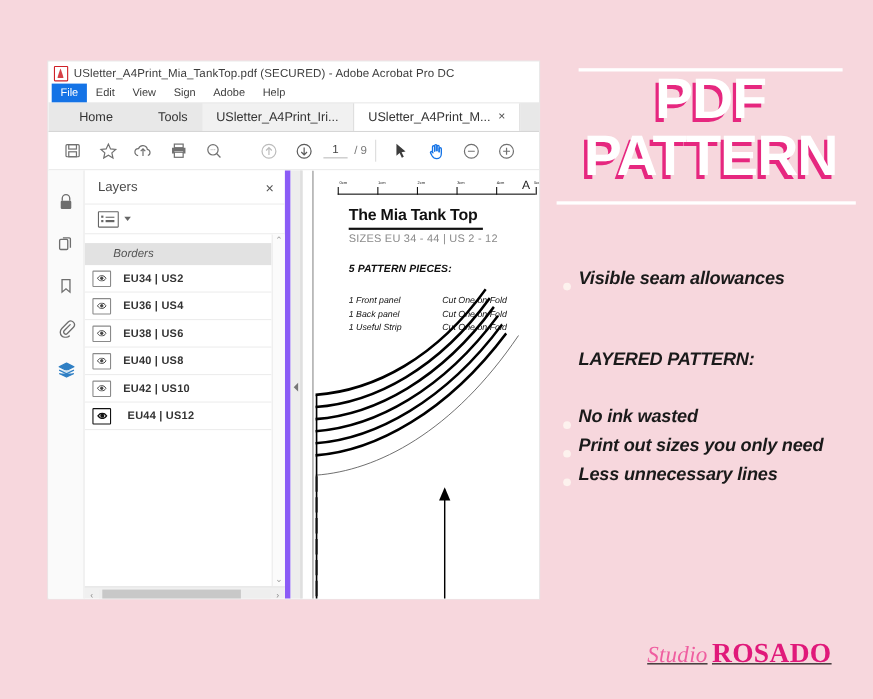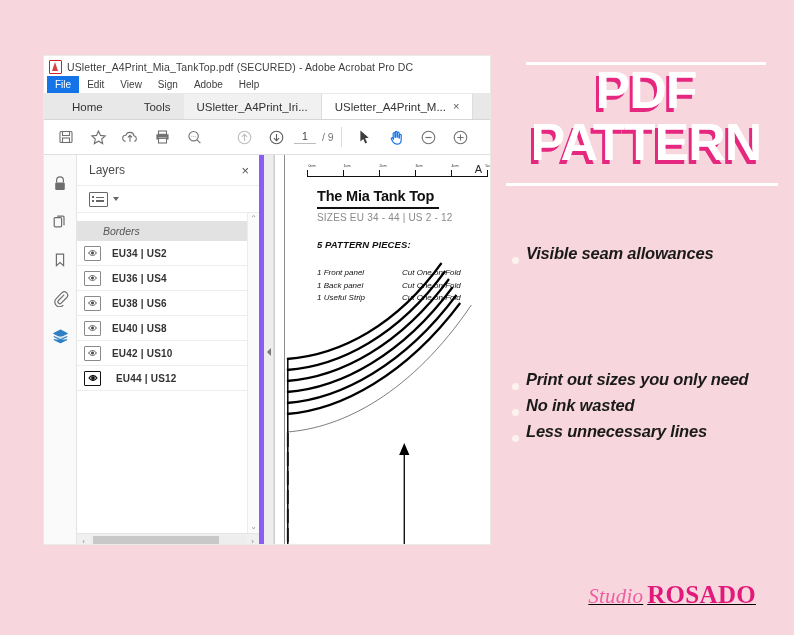--- a/index.html
+++ b/index.html
@@ -579,29 +579,30 @@
   </div>
   <div class="promo-rule bot"></div>
 
   <div class="promo-list">
     <div class="bullet-line">
       <span class="bullet-dot"></span>
       <span class="bullet-text">Visible seam allowances</span>
     </div>
   </div>
 
+  <div class="promo-sub">LAYERED PATTERN:</div>
 
   <div class="promo-list2">
     <div class="bullet-line">
       <span class="bullet-dot"></span>
-      <span class="bullet-text">Print out sizes you only need</span>
+      <span class="bullet-text">No ink wasted</span>
     </div>
     <div class="bullet-line">
       <span class="bullet-dot"></span>
-      <span class="bullet-text">No ink wasted</span>
+      <span class="bullet-text">Print out sizes you only need</span>
     </div>
     <div class="bullet-line">
       <span class="bullet-dot"></span>
       <span class="bullet-text">Less unnecessary lines</span>
     </div>
   </div>
 
   <div class="brand">
     <span class="studio">Studio</span><span class="rosado">ROSADO</span>
   </div>

